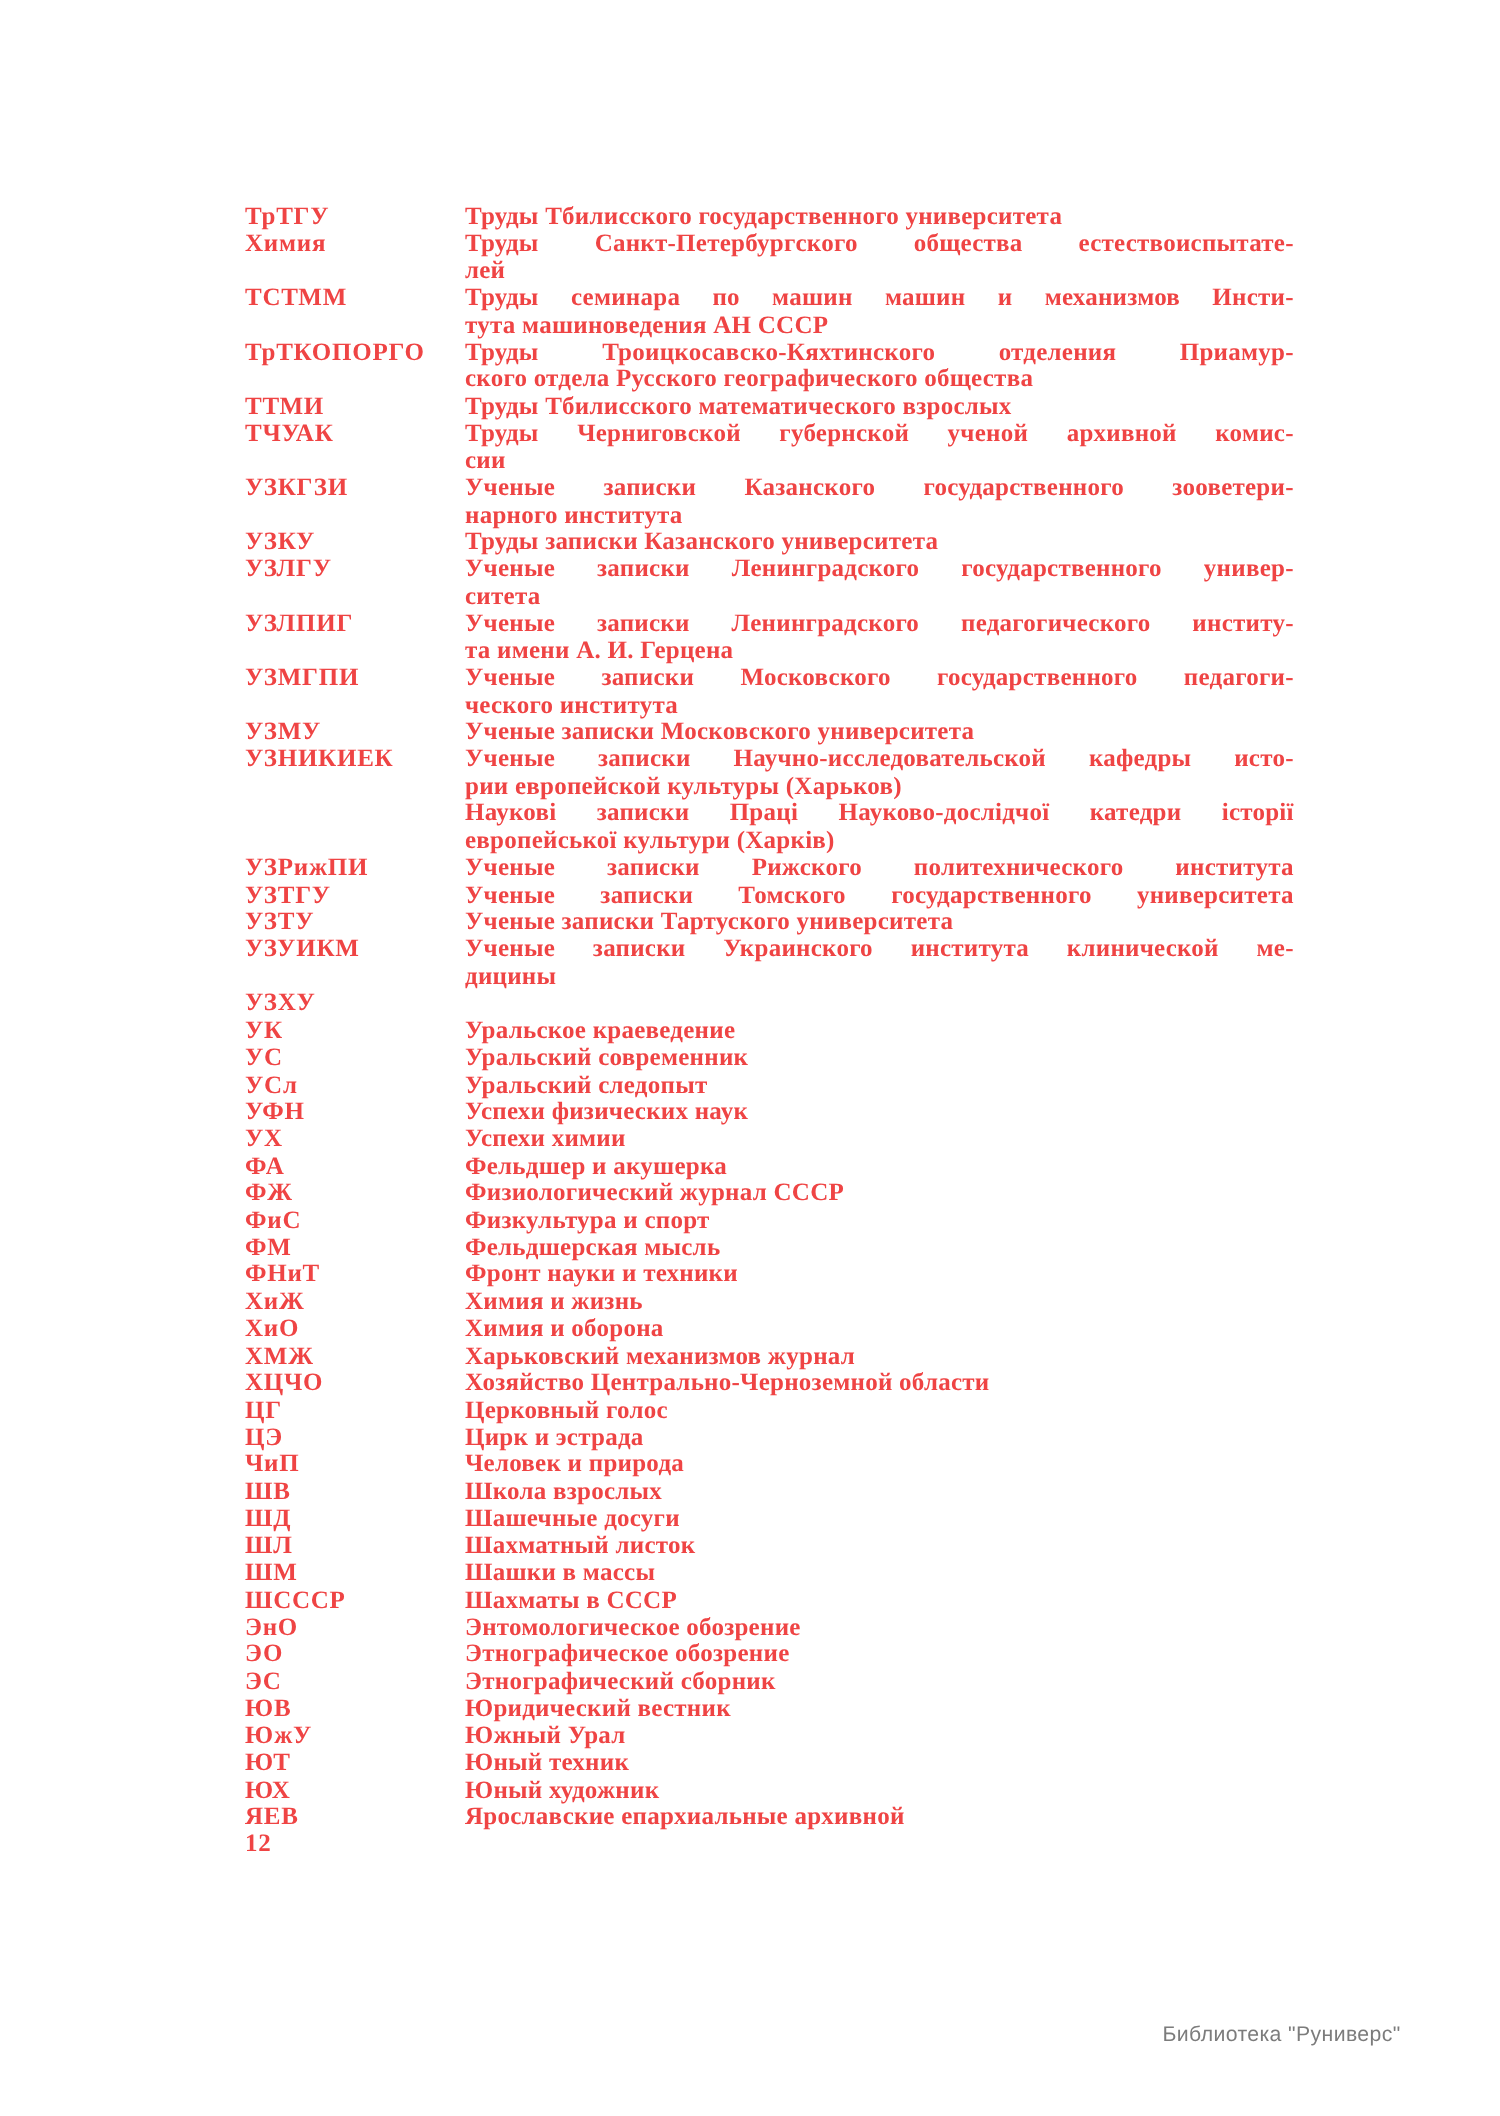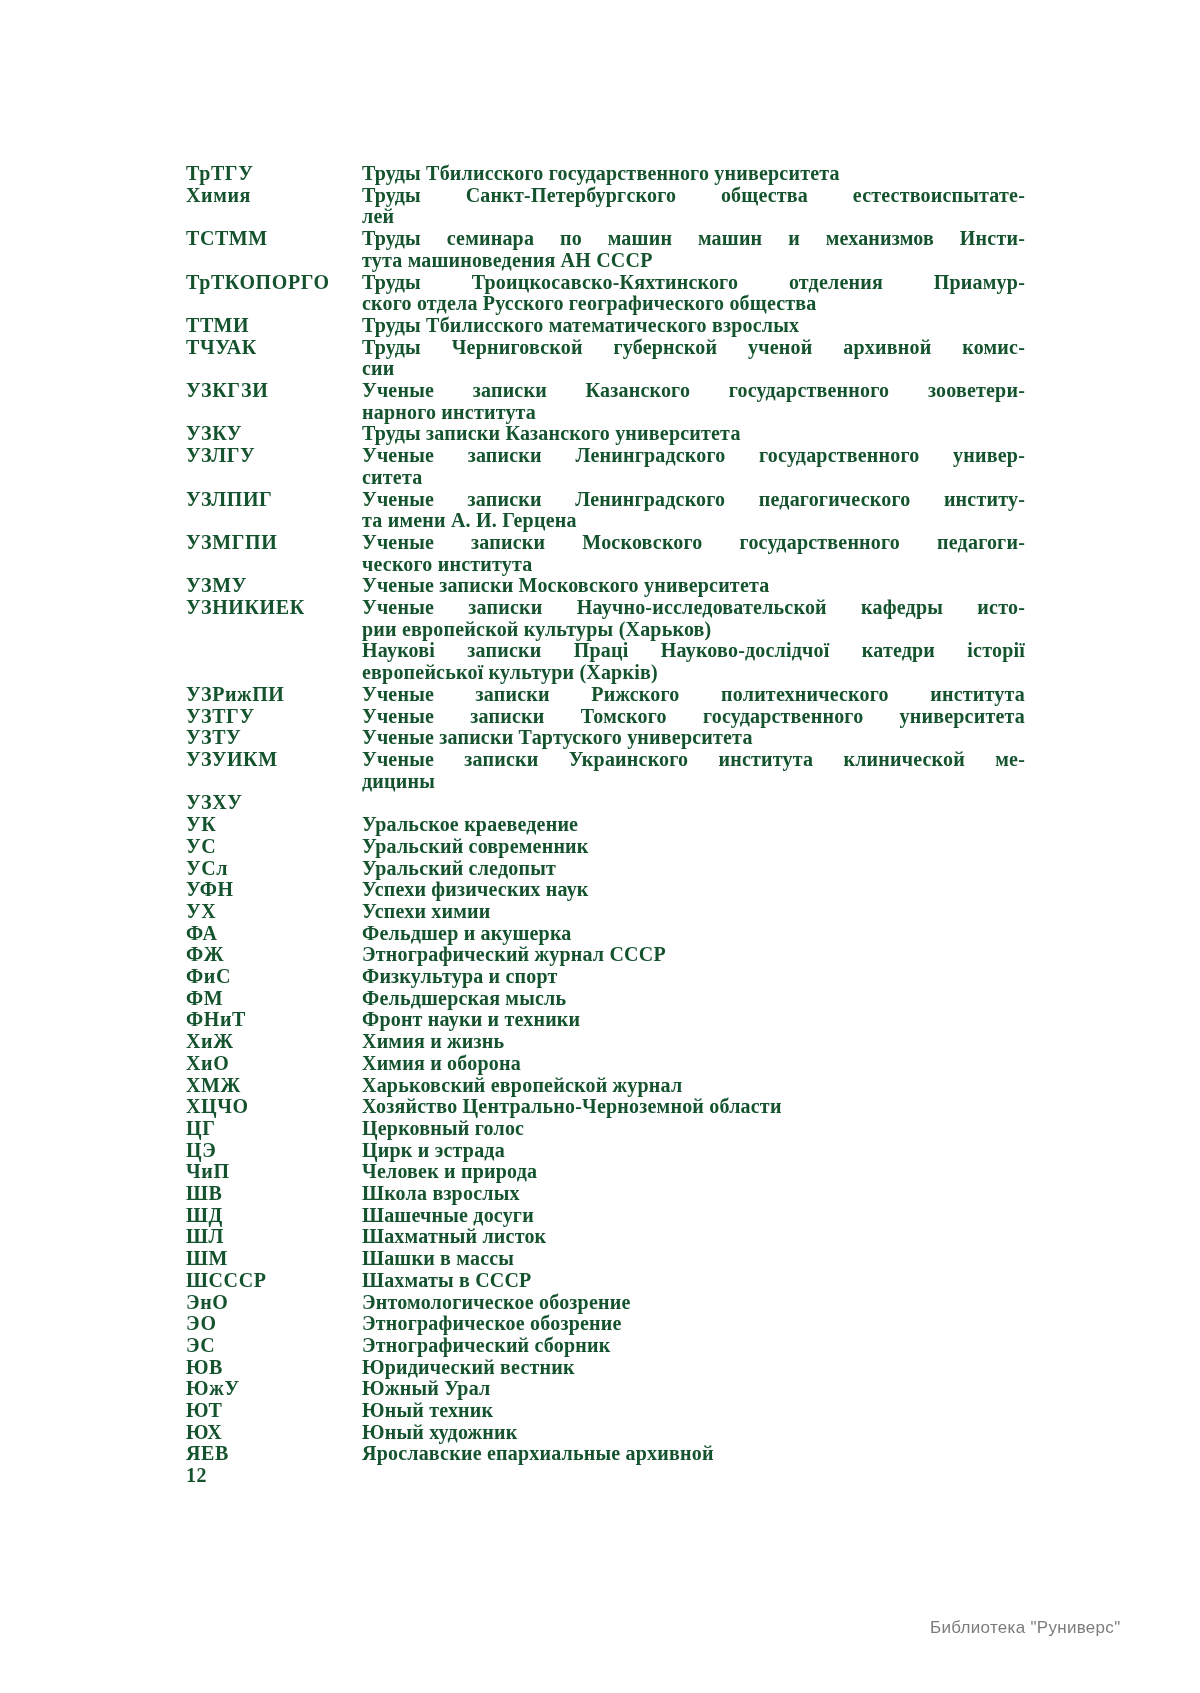--- a/index.html
+++ b/index.html
@@ -14,24 +14,24 @@
     overflow: hidden;
     font-family: "Liberation Serif", serif;
   }
   .page {
     position: absolute;
     inset: 0;
     background: #ffffff;
   }
   .abbr-list {
     position: absolute;
-    left: 186px;
+    left: 196px;
     top: 163px;
     width: 842px;
-    color: #14532d;
+    color: #ef4444;
     font-size: 20px;
     line-height: 21.7px;
     font-weight: bold;
     letter-spacing: 0.2px;
   }
   .row {
     display: grid;
     grid-template-columns: 176px 663px;
     align-items: start;
   }
@@ -218,21 +218,21 @@
         </div>
         <div class="row">
           <div class="abbr">ФА</div>
           <div class="def">
             <div class="line">Фельдшер и акушерка</div>
           </div>
         </div>
         <div class="row">
           <div class="abbr">ФЖ</div>
           <div class="def">
-            <div class="line">Этнографический журнал СССР</div>
+            <div class="line">Физиологический журнал СССР</div>
           </div>
         </div>
         <div class="row">
           <div class="abbr">ФиС</div>
           <div class="def">
             <div class="line">Физкультура и спорт</div>
           </div>
         </div>
         <div class="row">
           <div class="abbr">ФМ</div>
@@ -254,21 +254,21 @@
         </div>
         <div class="row">
           <div class="abbr">ХиО</div>
           <div class="def">
             <div class="line">Химия и оборона</div>
           </div>
         </div>
         <div class="row">
           <div class="abbr">ХМЖ</div>
           <div class="def">
-            <div class="line">Харьковский европейской журнал</div>
+            <div class="line">Харьковский механизмов журнал</div>
           </div>
         </div>
         <div class="row">
           <div class="abbr">ХЦЧО</div>
           <div class="def">
             <div class="line">Хозяйство Центрально-Черноземной области</div>
           </div>
         </div>
         <div class="row">
           <div class="abbr">ЦГ</div>

